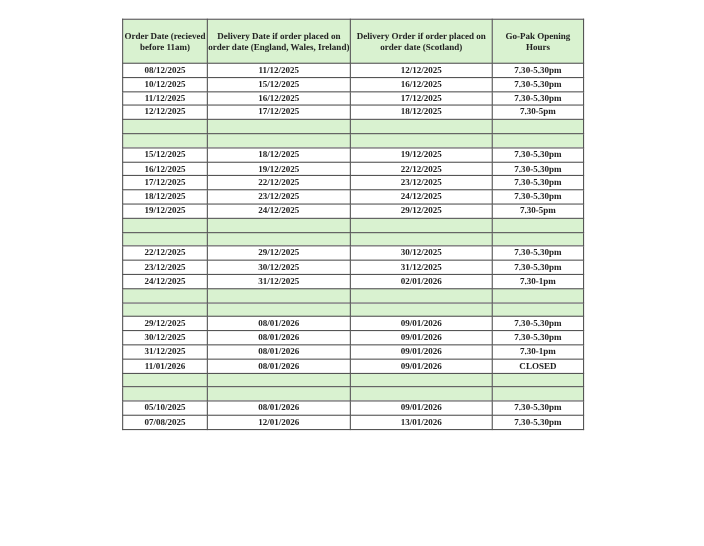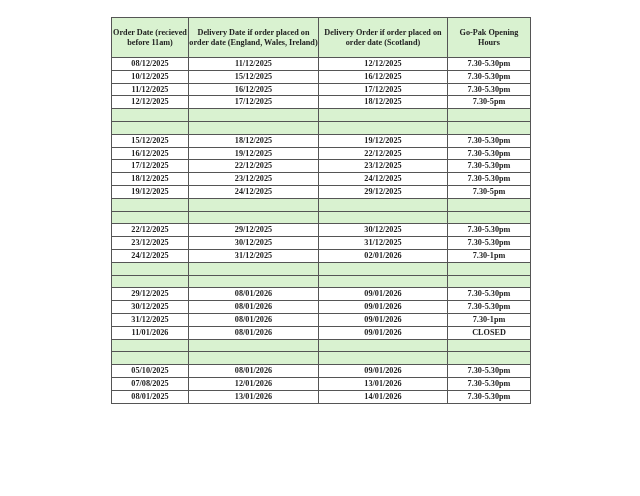--- a/index.html
+++ b/index.html
@@ -185,20 +185,14 @@
         <td>08/01/2026</td>
         <td>09/01/2026</td>
         <td>7.30-5.30pm</td>
       </tr>
       <tr>
         <td>07/08/2025</td>
         <td>12/01/2026</td>
         <td>13/01/2026</td>
         <td>7.30-5.30pm</td>
       </tr>
-      <tr>
-        <td>08/01/2025</td>
-        <td>13/01/2026</td>
-        <td>14/01/2026</td>
-        <td>7.30-5.30pm</td>
-      </tr>
     </tbody>
 </table>
 
 </body></html>

